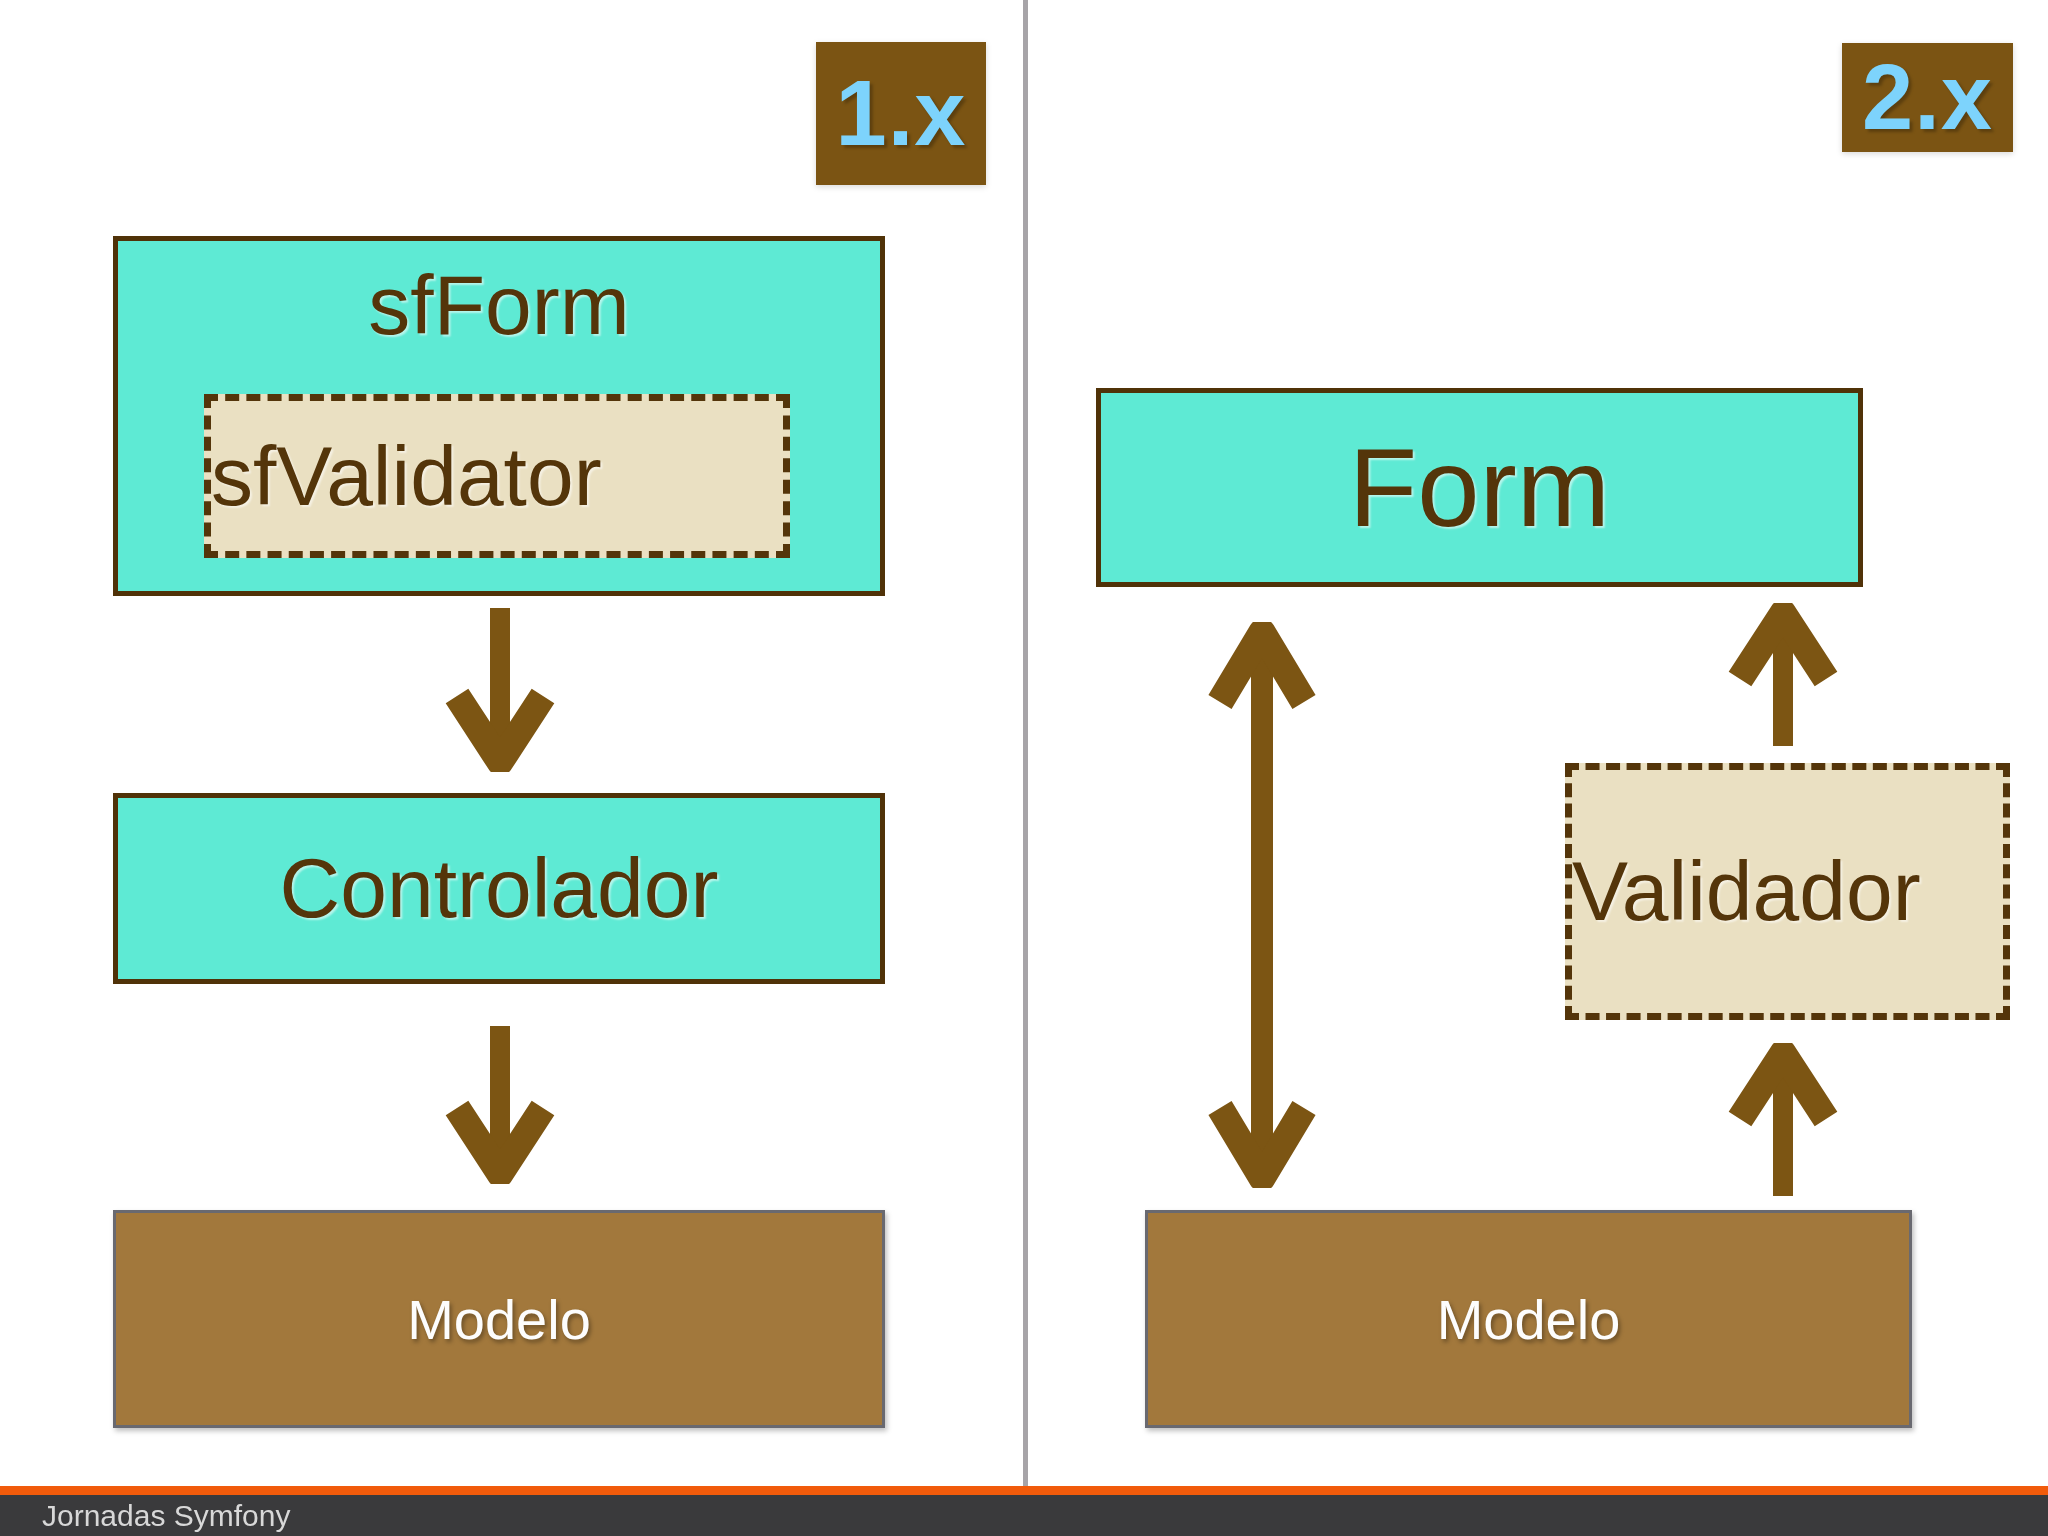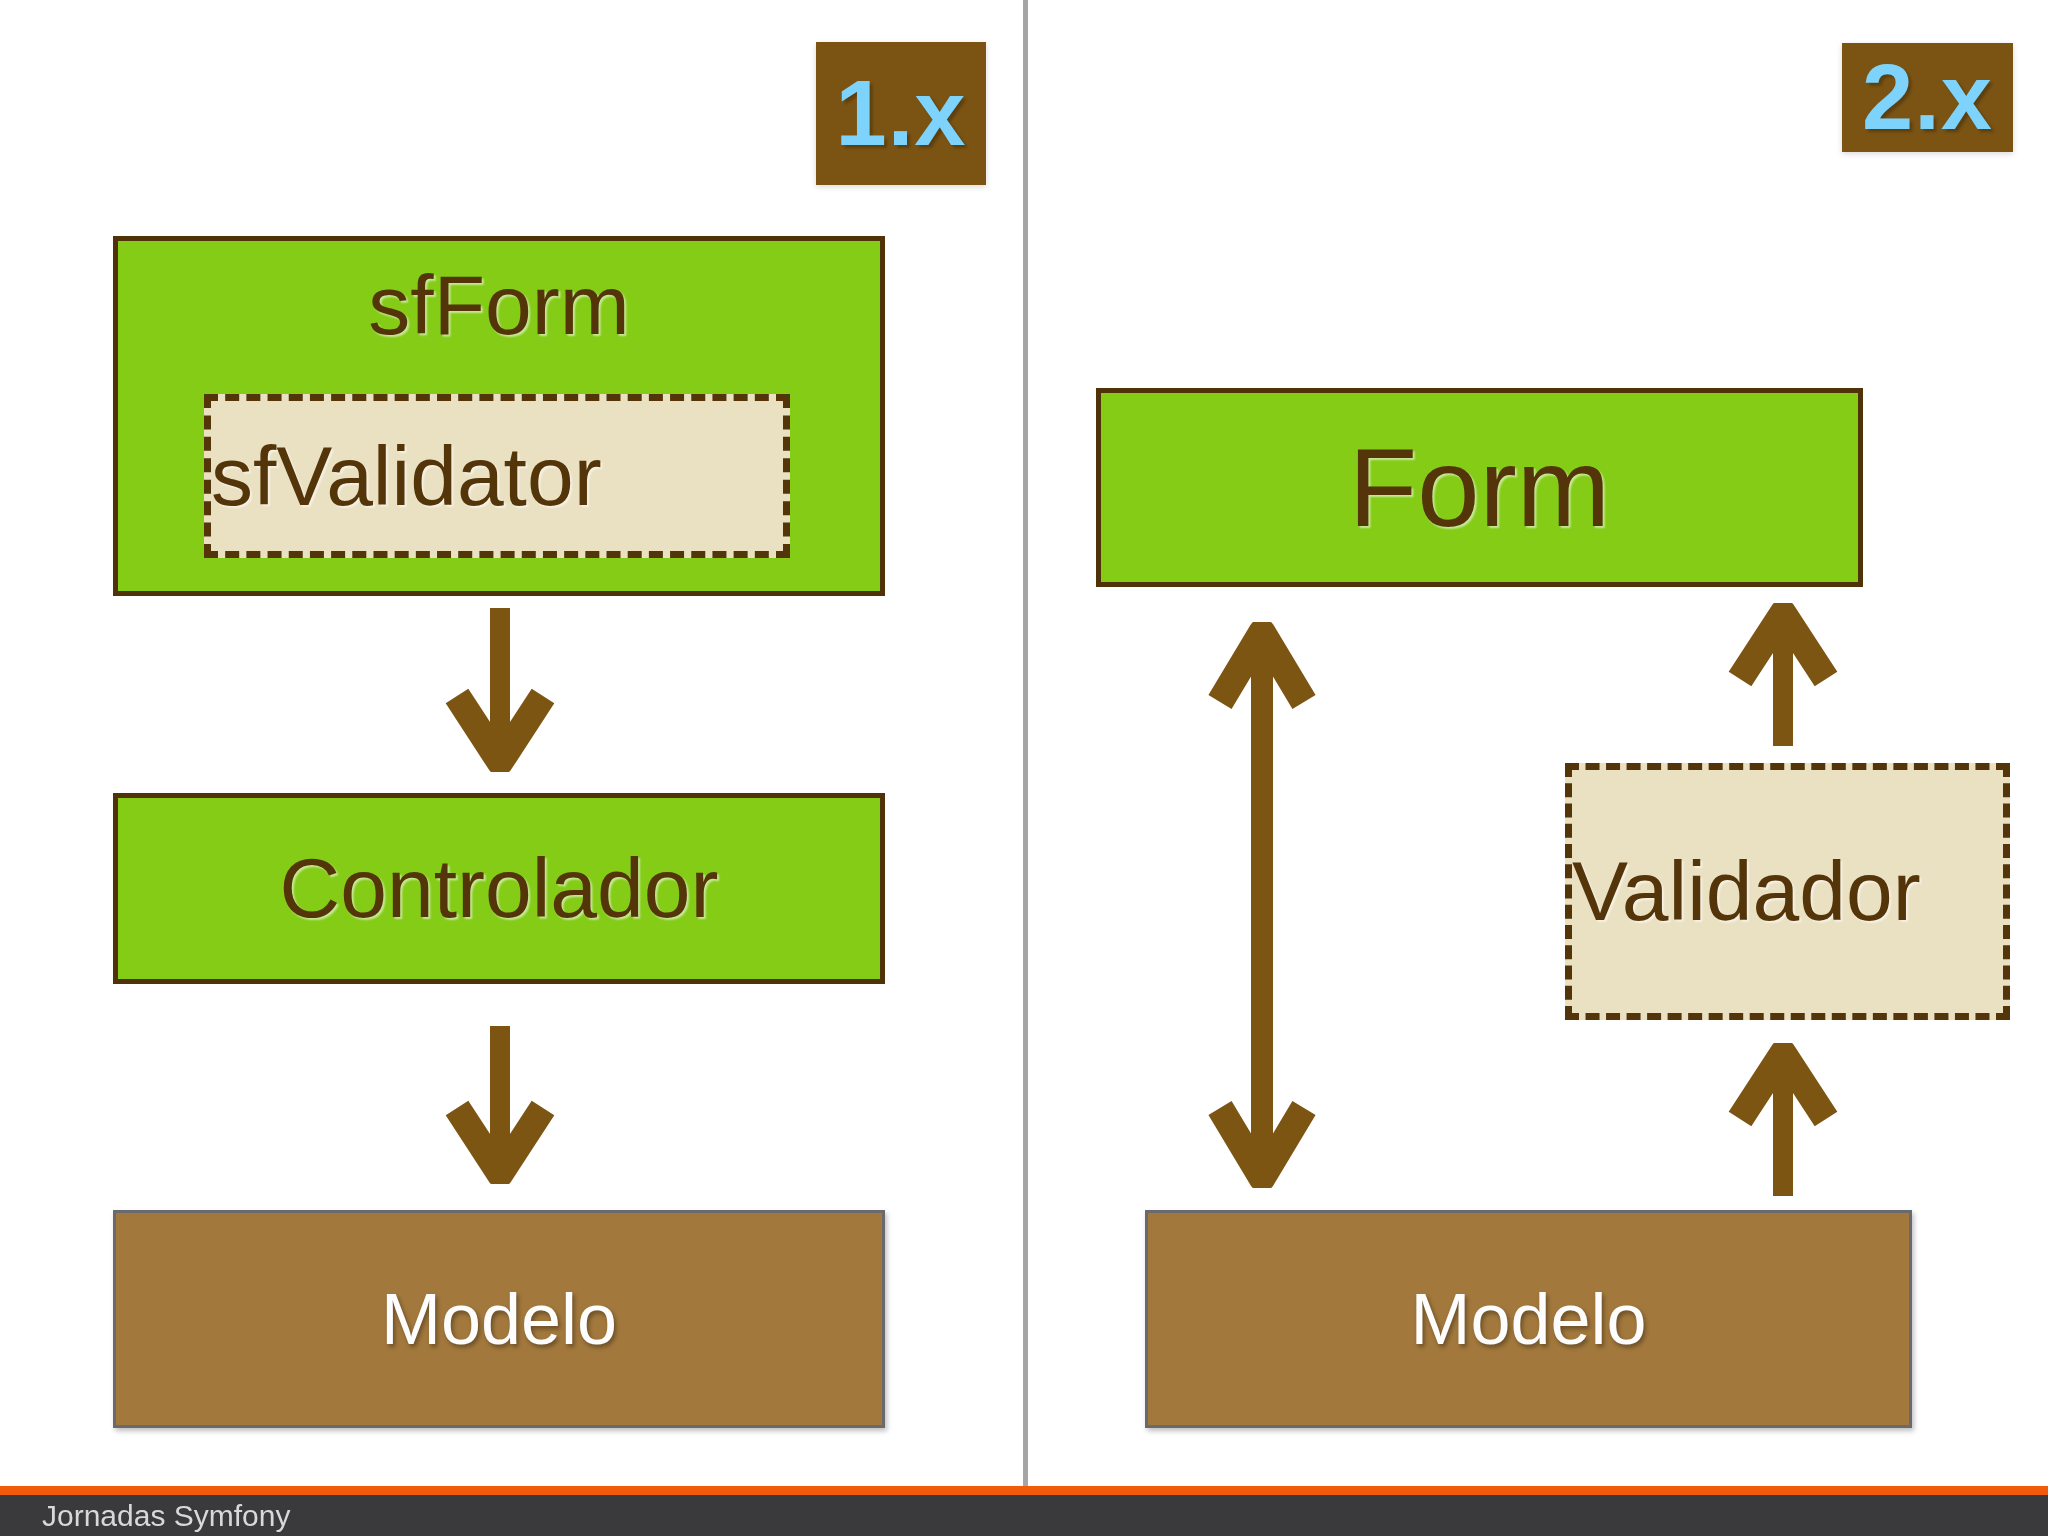--- a/index.html
+++ b/index.html
@@ -12,33 +12,33 @@
   
   .badge{
     background:#7b5413;color:#7dd3fc;display:flex;align-items:center;justify-content:center;
     font-size:92px;font-weight:bold;letter-spacing:1px;
     text-shadow:3px 3px 3px rgba(0,0,0,0.25);
     box-shadow:0 2px 6px rgba(0,0,0,0.15);
   }
 
   
   .tanbox{
-    background:#84cc16;border:5px solid #503208;color:#54350a;
+    background:#5eead4;border:5px solid #503208;color:#54350a;
     display:flex;align-items:center;justify-content:center;
     font-size:84px;text-shadow:2px 2px 2px rgba(255,255,255,0.55);
   }
   .dashedbox{
     background:#eae0c2;border:7px dashed #54350a;color:#54350a;
     display:flex;align-items:center;justify-content:flex-start;
     font-size:84px;text-shadow:2px 2px 2px rgba(255,255,255,0.55);
   }
   .modelbox{
     background:#a2783c;border:3px solid #696970;color:#fdfdfd;
     display:flex;align-items:center;justify-content:center;
-    font-size:72px;text-shadow:2px 3px 4px rgba(0,0,0,0.35);
+    font-size:56px;text-shadow:2px 3px 4px rgba(0,0,0,0.35);
     box-shadow:2px 3px 5px rgba(0,0,0,0.25);
   }
   .sfform-label{position:absolute;left:0;top:16px;width:100%;text-align:center;
     font-size:84px;color:#54350a;text-shadow:2px 2px 2px rgba(255,255,255,0.55);}
 
   .arrow-svg{display:block;}
   .arrow-svg path{stroke:#7c5513;fill:none;}
 
   .divider{background:#a7a4a8;}
 

